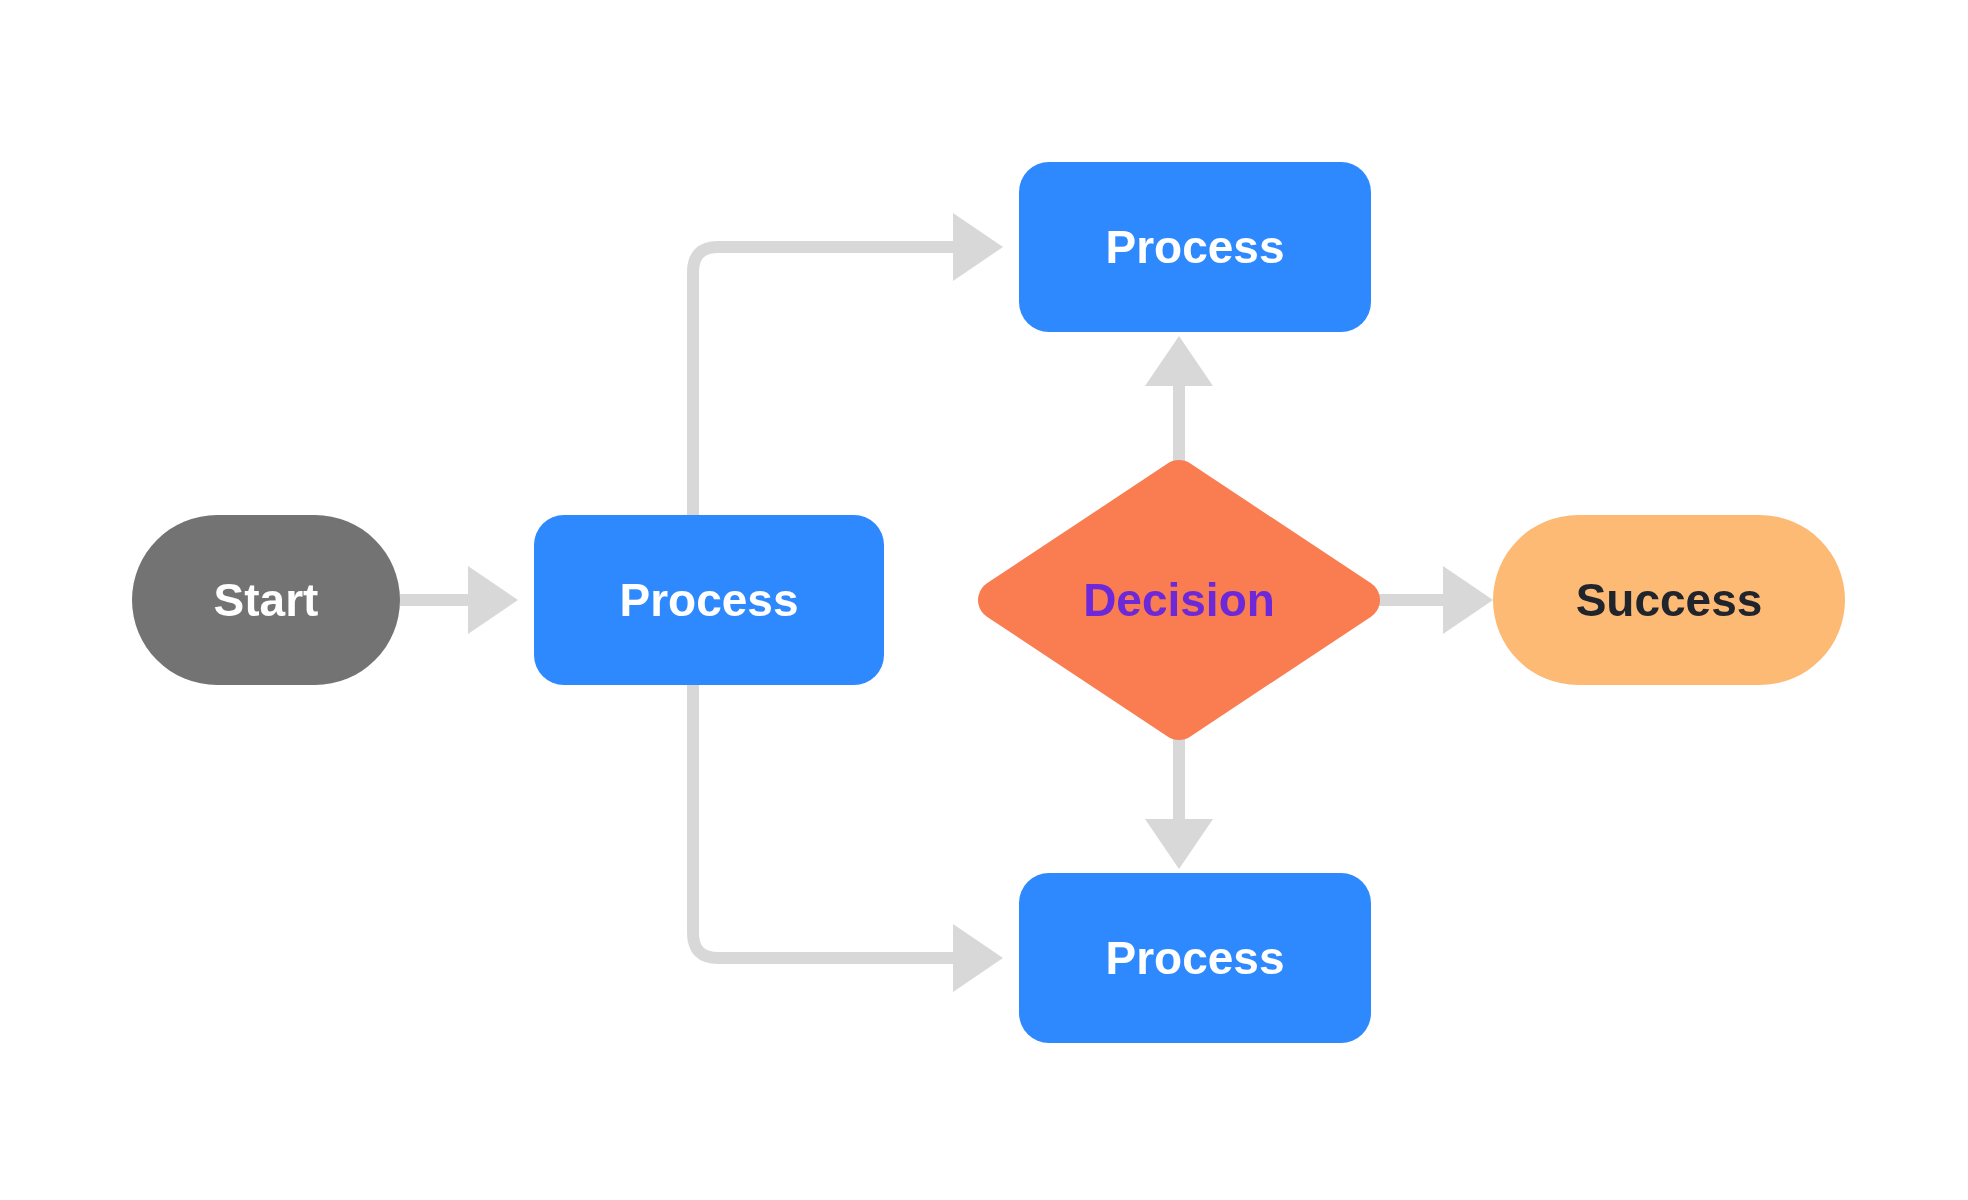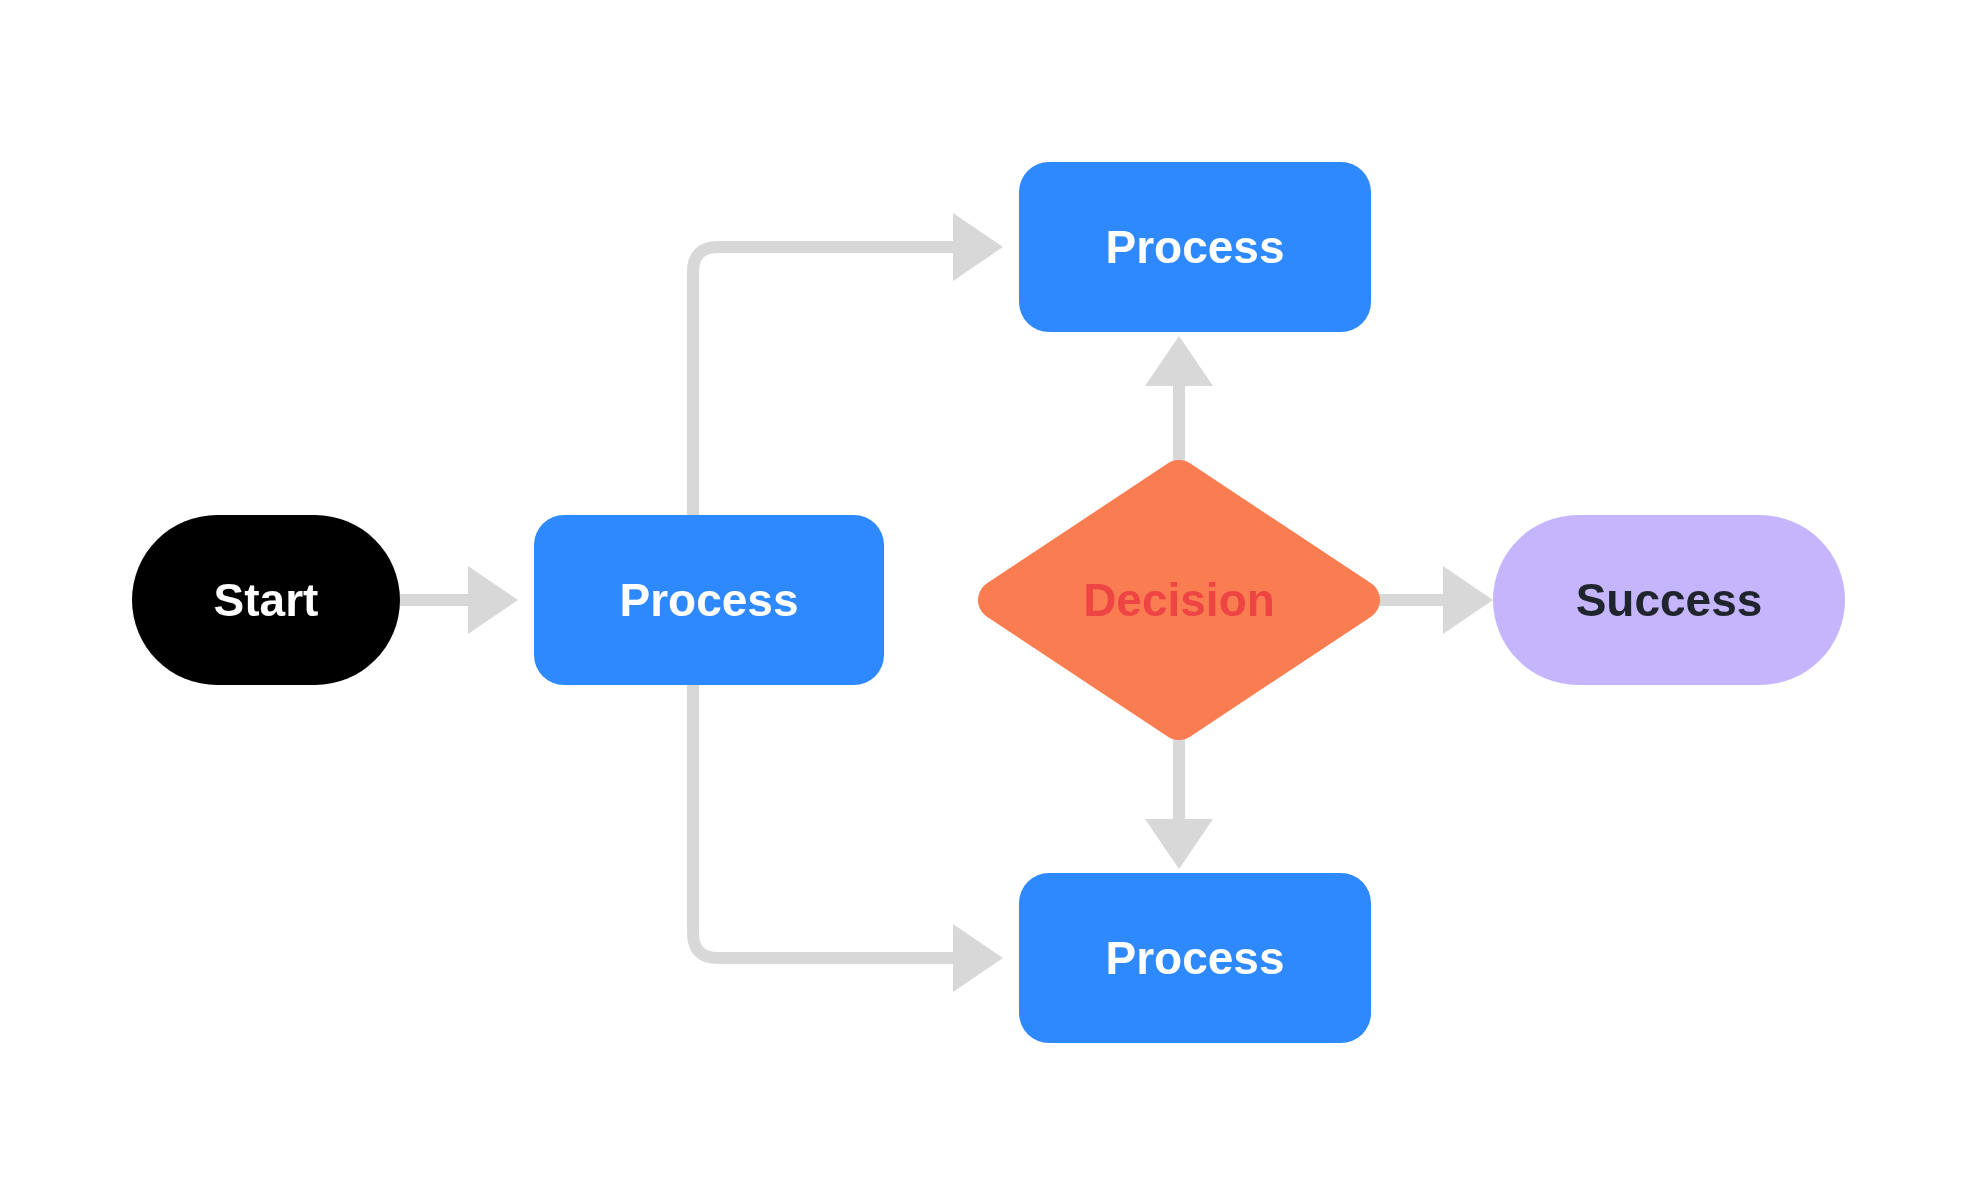--- a/index.html
+++ b/index.html
@@ -74,37 +74,37 @@
       <path d="M 1179 730 V 821" fill="none"></path>
       <polygon points="1179,869 1145,819 1213,819" stroke="none"></polygon>
 
       <path d="M 1374 600 H 1445" fill="none"></path>
       <polygon points="1493,600 1443,566 1443,634" stroke="none"></polygon>
     </g>
 
     <path d="M 998 600 L 1179 480 L 1360 600 L 1179 720 Z" stroke-width="40" stroke-linejoin="round" fill="#f97d51" stroke="#f97d51"></path>
   </svg>
 
-  <div id="node-start" class="node pill" style="background: #000000; color: rgb(255, 255, 255);">
+  <div id="node-start" class="node pill" style="background: #737373; color: rgb(255, 255, 255);">
     <span>Start</span>
   </div>
 
   <div id="node-process-left" class="node rect" style="background: rgb(46, 137, 255); color: rgb(255, 255, 255);">
     <span>Process</span>
   </div>
 
   <div id="node-process-top" class="node rect" style="background: rgb(46, 137, 255); color: rgb(255, 255, 255);">
     <span>Process</span>
   </div>
 
   <div id="node-process-bottom" class="node rect" style="background: rgb(46, 137, 255); color: rgb(255, 255, 255);">
     <span>Process</span>
   </div>
 
-  <div id="node-decision-label" style="color: #ef4444;">
+  <div id="node-decision-label" style="color: #6d28d9;">
     <span>Decision</span>
   </div>
 
-  <div id="node-success" class="node pill" style="background: #c4b5fd; color: rgb(32, 36, 44);">
+  <div id="node-success" class="node pill" style="background: #fdba74; color: rgb(32, 36, 44);">
     <span>Success</span>
   </div>
 
 </div>
 
 </body></html>

